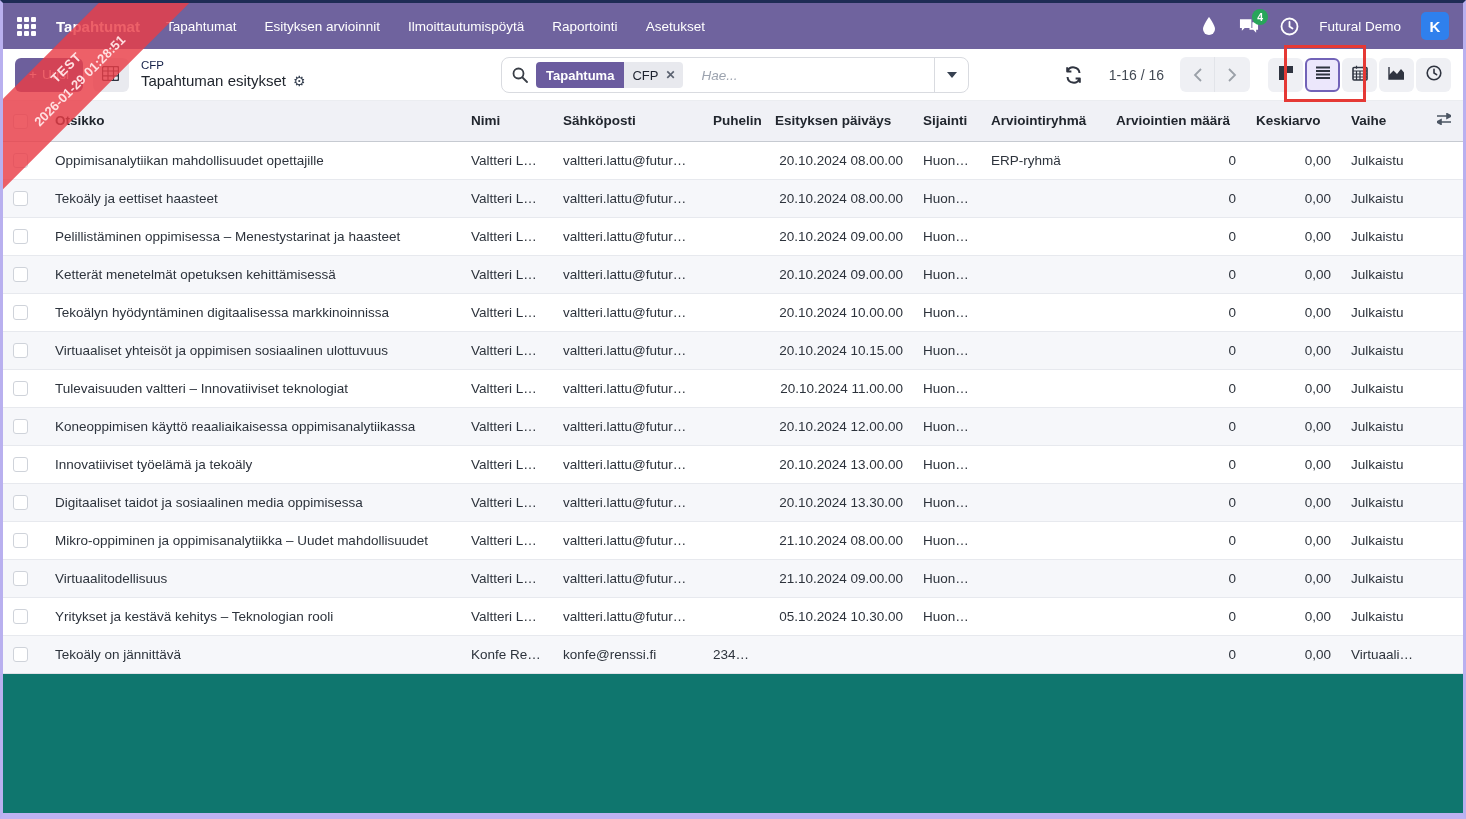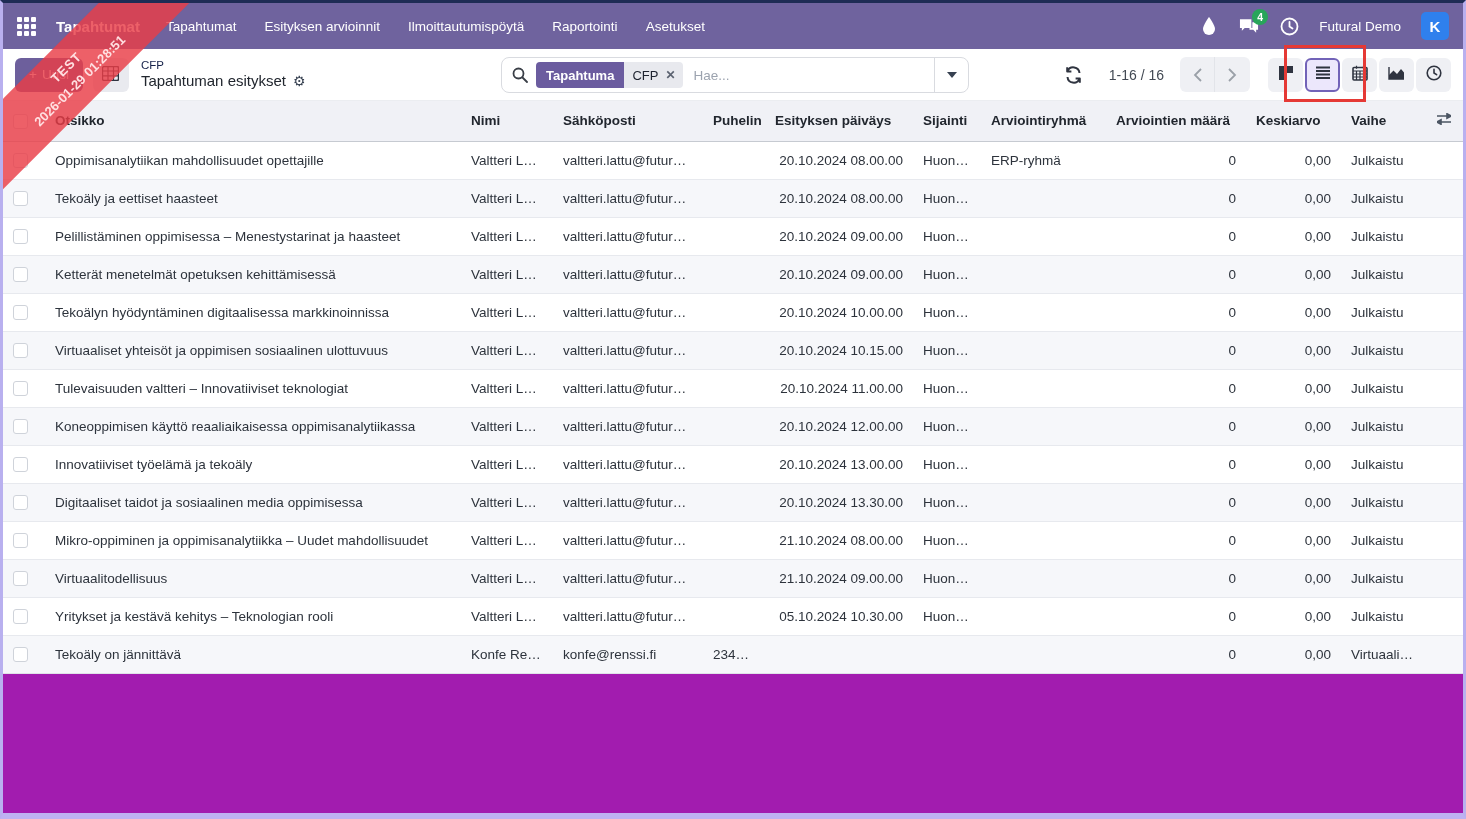--- a/index.html
+++ b/index.html
@@ -1,21 +1,21 @@
 <!DOCTYPE html>
 <html><head>
 <meta charset="utf-8">
 <style>
   * { margin:0; padding:0; box-sizing:border-box; }
   html,body { width:1466px; height:819px; }
   body { font-family:"Liberation Sans", sans-serif; background:#fff; }
 
   .page {
     position:relative; width:1466px; height:819px; overflow:hidden;
-    background:#a21caf;
+    background:#0f766e;
     border-top:3px solid #1e2c55;
     border-left:3px solid #b9b0ef;
     border-right:3px solid #b9b0ef;
     border-bottom:6px solid #beb2f2;
   }
 
   
   .topbar {
     height:46px; background:#6f639e; color:#fff;
     display:flex; align-items:center; padding:0 14px;
@@ -60,21 +60,21 @@
   .search {
     position:absolute; left:498px; top:8px; width:468px; height:36px;
     background:#fff; border:1px solid #d9dbe0; border-radius:8px;
     display:flex; align-items:center; overflow:hidden;
   }
   .search .mag { margin:0 8px 0 10px; color:#3a3f47; display:flex; }
   .facet { display:flex; align-items:stretch; height:26px; border-radius:4px; overflow:hidden; font-size:13px; }
   .facet-label { background:#6b5c9f; color:#fff; display:flex; align-items:center; padding:0 10px; font-weight:bold; }
   .facet-value { background:#e8e9ee; color:#1f2430; display:flex; align-items:center; padding:0 8px; gap:7px; }
   .facet-x { color:#5b6270; font-size:12px; cursor:pointer; font-weight:bold; }
-  .search-placeholder { color:#9ca3af; font-size:13.5px; margin-left:10px; flex:1 1 auto; }
+  .search-placeholder { color:#9ca3af; font-size:13.5px; margin-left:18px; flex:1 1 auto;font-style:italic; }
   .search-caret {
     width:34px; align-self:stretch; border-left:1px solid #d9dbe0; display:flex; align-items:center; justify-content:center; cursor:pointer;
   }
   .caret-down { width:0; height:0; border-left:5px solid transparent; border-right:5px solid transparent; border-top:6px solid #374151; }
 
   .cp-right { margin-left:auto; display:flex; align-items:center; }
   .refresh-btn { background:none; border:none; color:#2f3440; cursor:pointer; display:flex; margin-right:26px; }
   .pager-range { font-size:14px; color:#434a54; margin-right:16px; white-space:nowrap; }
   .pager-btns { display:flex; margin-right:18px; }
   .pager-btn {

